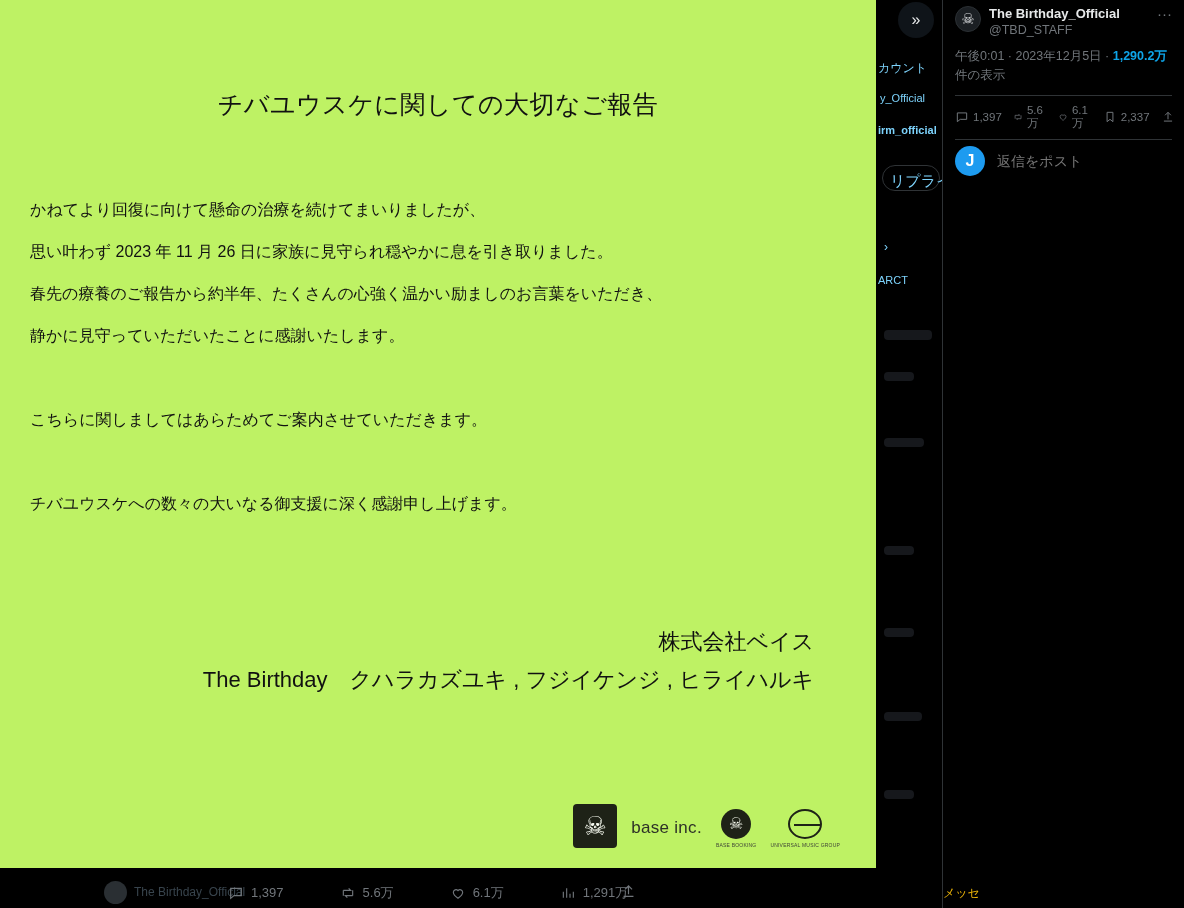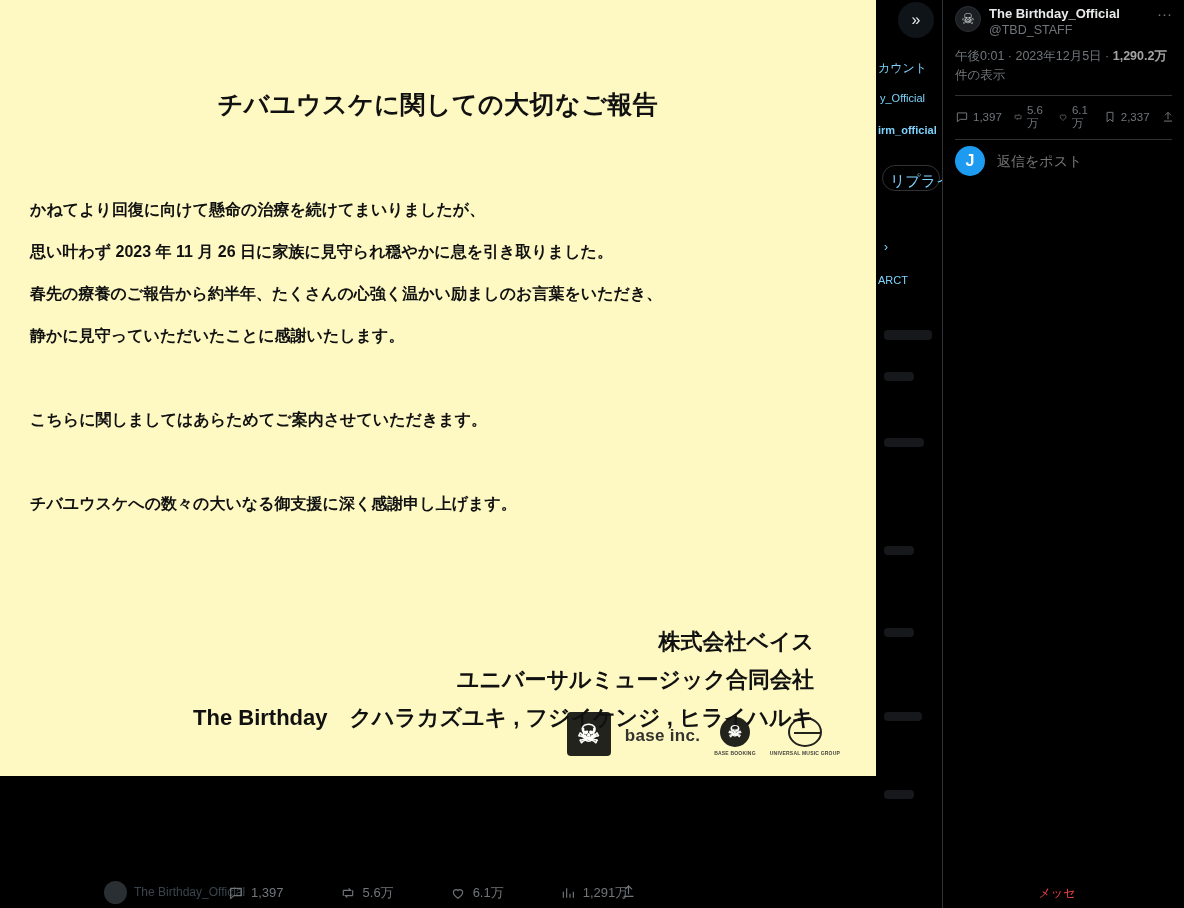--- a/index.html
+++ b/index.html
@@ -22,24 +22,23 @@
     left: 0; top: 0;
     width: 942px; height: 908px;
     background: #000;
     overflow: hidden;
   }
 
   
   .doc-image {
     position: absolute;
     left: 0; top: 0;
-    width: 876px; height: 776px;
-    background: #fef9c3;
+    width: 876px; height: 868px;
+    background: #bef264;
     color: #1a1a1a;
-    font-weight: bold;
   }
   .doc-inner {
     position: relative;
     width: 100%; height: 100%;
     padding: 70px 30px 0 30px;
   }
   .doc-title {
     text-align: center;
     font-size: 25px;
     letter-spacing: 0.5px;
@@ -192,21 +191,21 @@
   .dispname { font-size: 13px; font-weight: bold; color: #e7e9ea; }
   .handle { font-size: 12.5px; color: #71767b; margin-top: 1px; }
   .more-btn { color: #71767b; font-size: 15px; padding: 0 2px; line-height: 1; }
 
   .meta {
     color: #71767b;
     font-size: 12.5px;
     line-height: 1.5;
     padding: 10px 12px 0 12px;
   }
-  .meta b { color: #a3a3a3; font-weight: bold; }
+  .meta b { color: #0ea5e9; font-weight: bold; }
 
   .divider { height: 1px; background: #2f3336; margin: 10px 12px 0 12px; }
 
   .engage {
     display: flex; align-items: center;
     padding: 8px 10px 8px 12px;
     gap: 11px;
     color: #71767b;
     font-size: 11.5px;
   }
@@ -231,23 +230,23 @@
     font-size: 14px;
     background: transparent;
     border: none;
     outline: none;
   }
 
   .panel-bottom {
     position: absolute;
     left: 0; bottom: 6px;
     width: 242px;
-    color: #ef4444;
+    color: #eab308;
     font-size: 12px;
-    text-align: center;
+    text-align: left;
     padding-right: 14px;
   }
 </style>
 </head>
 <body>
 
 <div id="root">
 
   <div class="lightbox">
 
@@ -262,21 +261,20 @@
           <p>春先の療養のご報告から約半年、たくさんの心強く温かい励ましのお言葉をいただき、</p>
           <p>静かに見守っていただいたことに感謝いたします。</p>
           <div class="doc-gap"></div>
           <p>こちらに関しましてはあらためてご案内させていただきます。</p>
           <div class="doc-gap"></div>
           <p>チバユウスケへの数々の大いなる御支援に深く感謝申し上げます。</p>
         </div>
 
         <div class="doc-sign">
           <span class="sign-line">株式会社ベイス</span>
-          <span class="sign-line">ユニバーサルミュージック合同会社</span>
           <span class="sign-line">The Birthday　クハラカズユキ , フジイケンジ , ヒライハルキ</span>
         </div>
 
         <div class="logos">
           <div class="logo-box">
             <div class="logo-skull">☠</div>
           </div>
           <div class="logo-box">
             <div class="logo-base">base inc.</div>
           </div>

